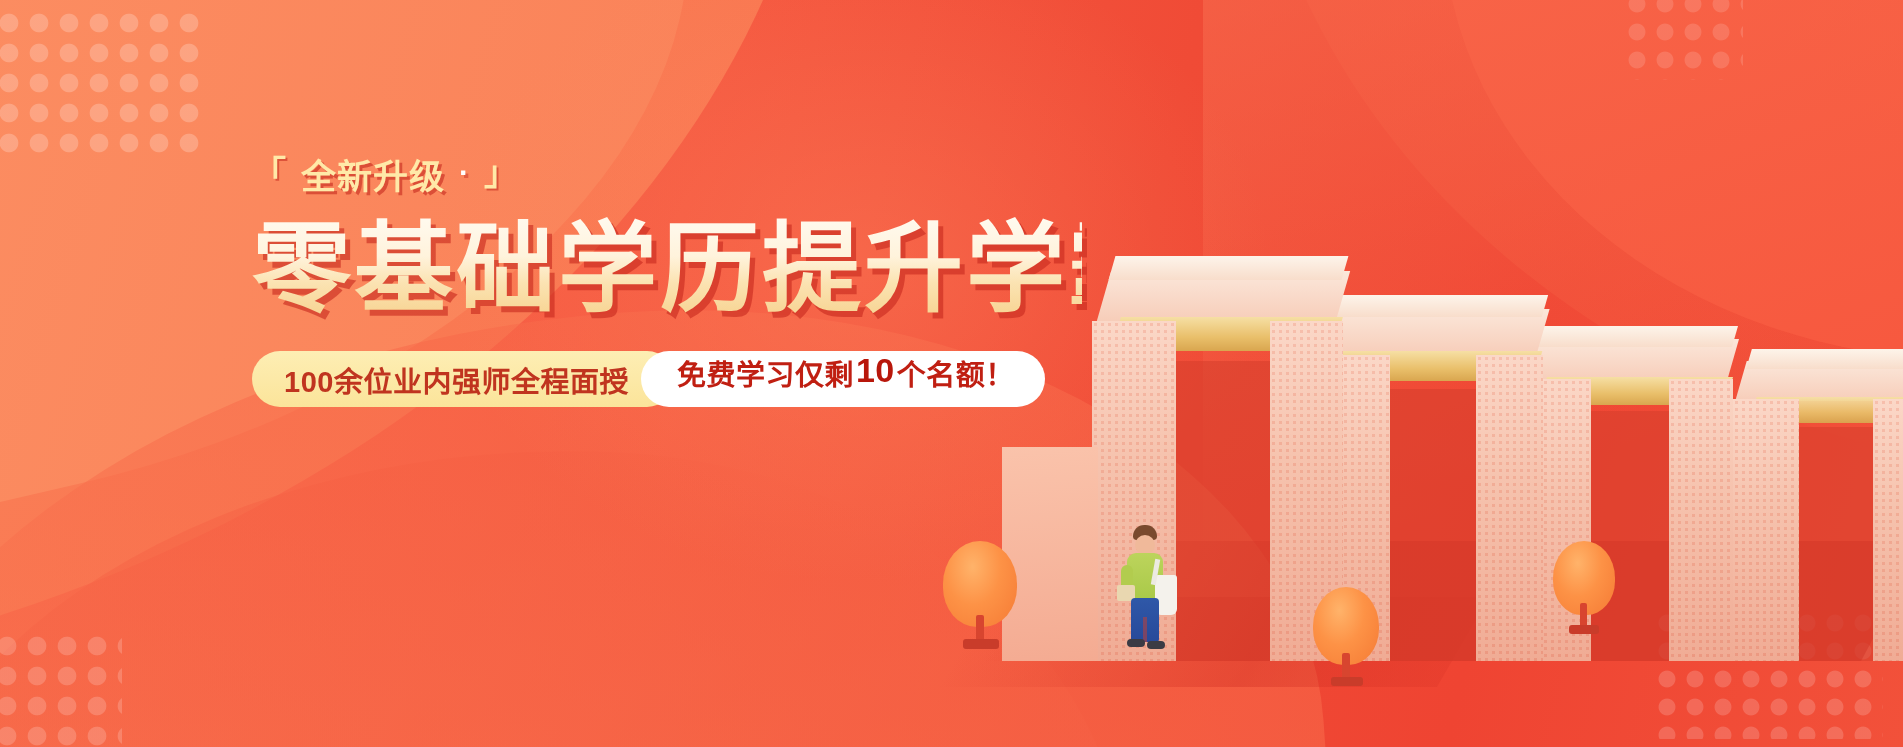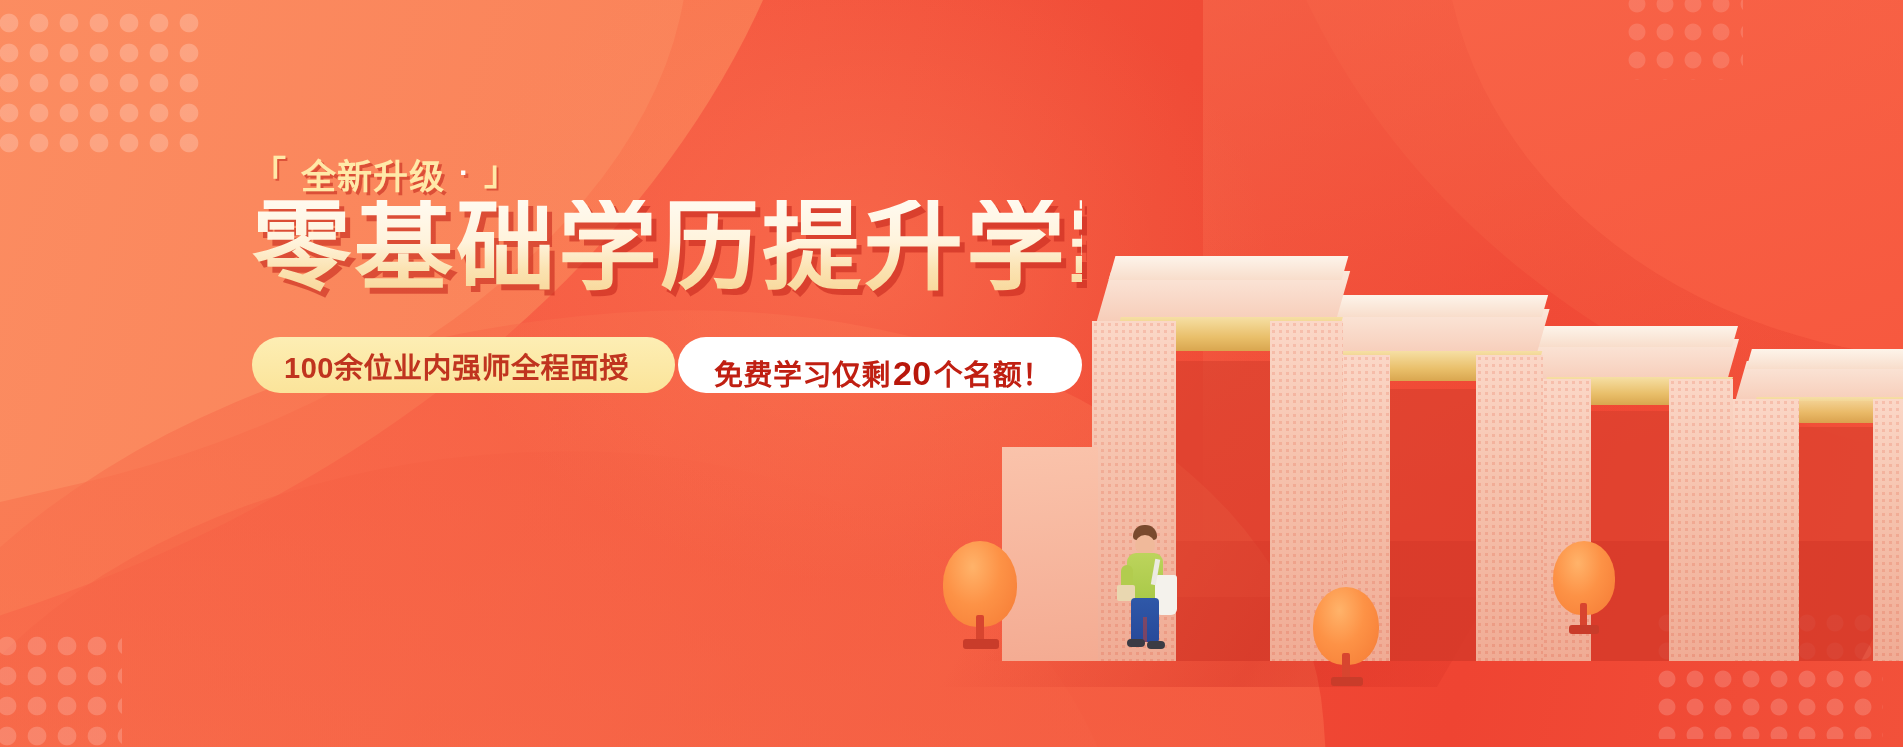--- a/index.html
+++ b/index.html
@@ -214,63 +214,62 @@
     color:#ffffff;
     font-size:30px;
     text-shadow:3px 3px 0 rgba(198,42,30,.45);
   }
   .sub-white {
     color:#ffffff;
     text-shadow:3px 3px 0 rgba(198,42,30,.5);
   }
 
   .headline {
+    margin-top:14px;
     font-size:99px;
     font-weight:bold;
     letter-spacing:3px;
     line-height:1.12;
     white-space:nowrap;
     background:linear-gradient(180deg,#fffaf0 0%,#fff3dc 38%,#fbe3b2 62%,#f6d08a 100%);
     -webkit-background-clip:text;
     background-clip:text;
     color:transparent;
     -webkit-text-fill-color:transparent;
     filter:drop-shadow(5px 6px 0 rgba(200,42,30,.62));
-    font-family:Liberation Mono, monospace;
   }
 
   .pill-row {
     display:flex;
     align-items:center;
     margin-top:26px;
     height:56px;
     width:700px;
     position:relative;
-    gap:37px;
   }
   .pill-left {
     position:relative;
     height:56px;
     display:flex;
     align-items:center;
     padding:0 46px 0 32px;
     background:linear-gradient(180deg,#fdeeb4 0%,#fbe49a 100%);
     border-radius:28px;
     font-size:29px;
     font-weight:bold;
     color:#c0341f;
     letter-spacing:.5px;
     white-space:nowrap;
     z-index:1;
   }
   .pill-right {
     position:relative;
     height:56px;
     display:flex;
-    align-items:flex-end;
+    align-items:flex-start;
     padding:0 30px 0 36px;
     margin-left:-34px;
     background:#ffffff;
     border-radius:28px;
     font-size:29px;
     font-weight:bold;
     color:#c01f12;
     letter-spacing:.5px;
     white-space:nowrap;
     z-index:2;
@@ -416,19 +415,19 @@
       <span class="sub-dot">·</span>
       <span class="bracket-r">」</span>
     </div>
 
     <div class="headline">零基础学历提升学霸班</div>
 
     <div class="pill-row">
       <div class="pill-left">100余位业内强师全程面授</div>
       <div class="pill-right">
         <span>免费学习仅剩</span>
-        <span class="num">20</span>
+        <span class="num">10</span>
         <span>个名额！</span>
       </div>
     </div>
   </div>
 
 </div>
 
 </body></html>

